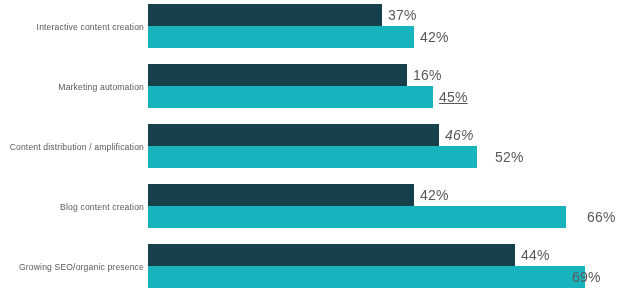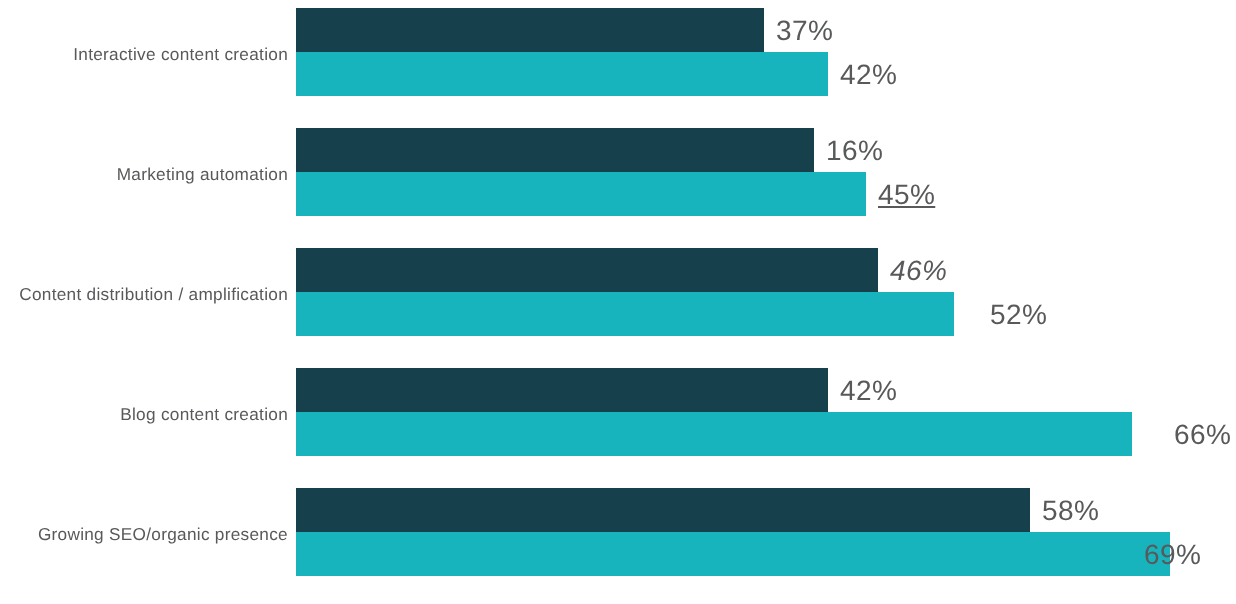--- a/index.html
+++ b/index.html
@@ -121,21 +121,21 @@
         <div class="val-label" style="left:424px;margin-left:15px;">66%</div>
       </div>
     </div>
   </div>
 
   <div class="group" style="top:244px;">
     <div class="cat-label" style="top:18px;">Growing SEO/organic presence</div>
     <div class="bars">
       <div class="bar-row">
         <div class="bar dark" style="width:367px;"></div>
-        <div class="val-label" style="left:373px;">58%</div>
+        <div class="val-label" style="left:373px;">44%</div>
       </div>
       <div class="bar-row">
         <div class="bar light" style="width:437px;"></div>
         <div class="val-label" style="left:424px;">69%</div>
       </div>
     </div>
   </div>
 
 </div>
 

